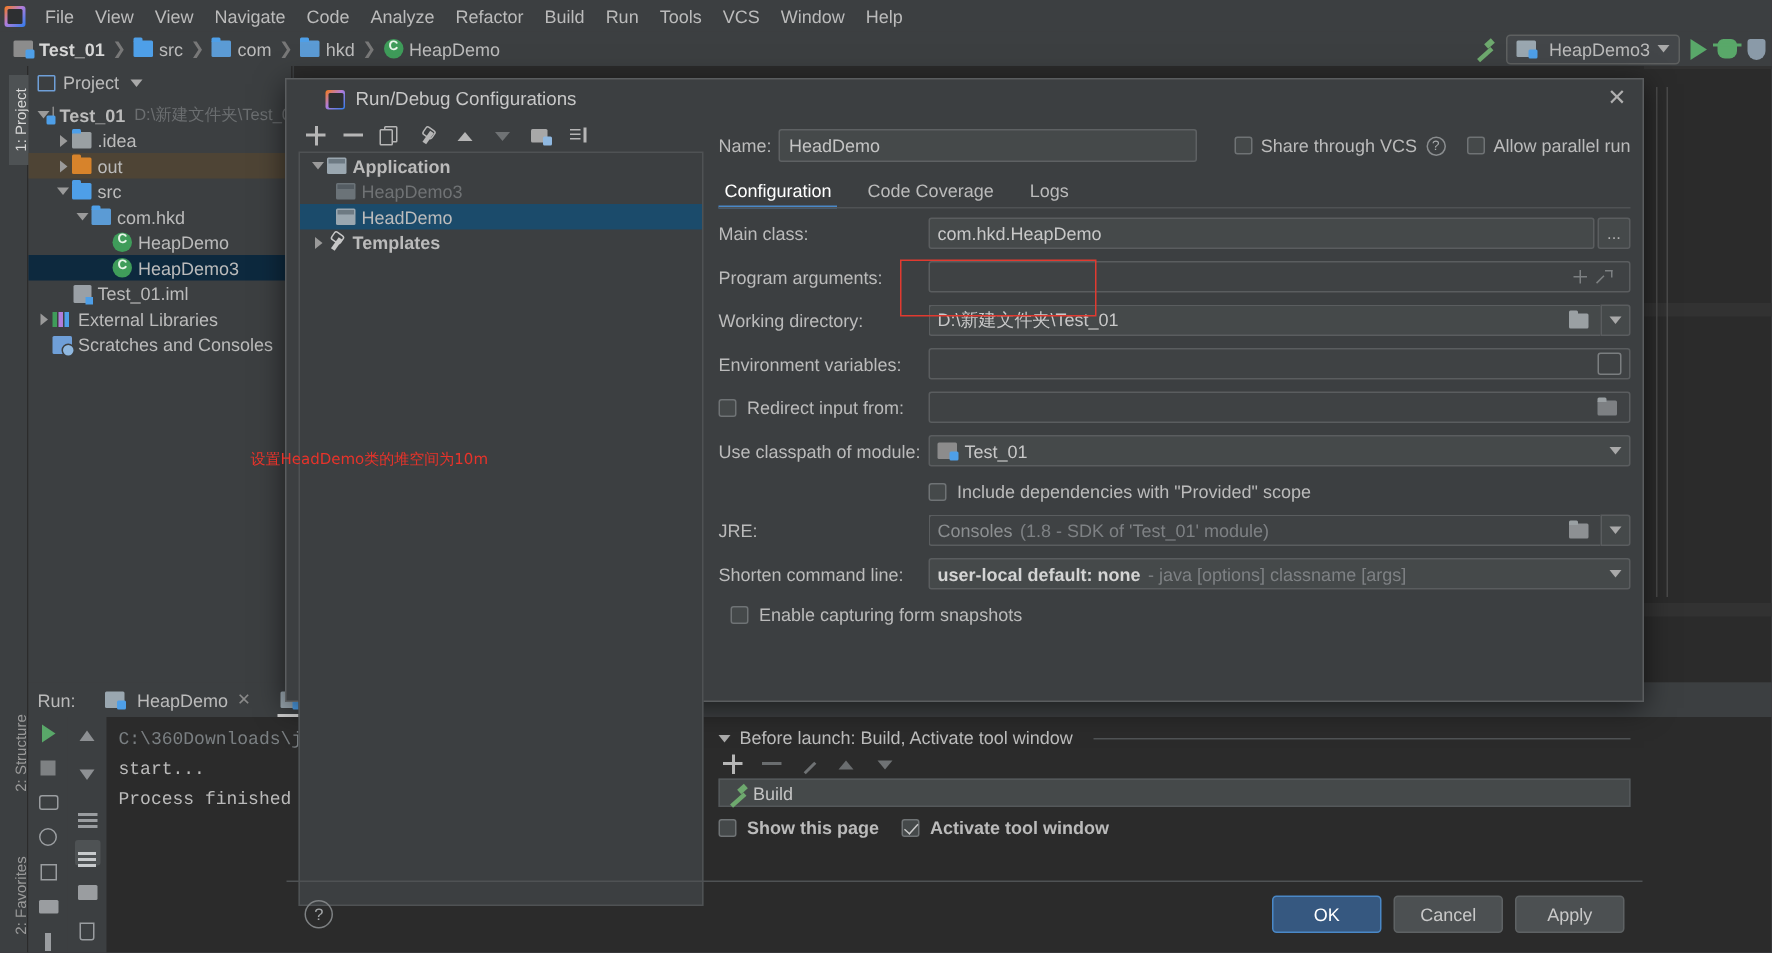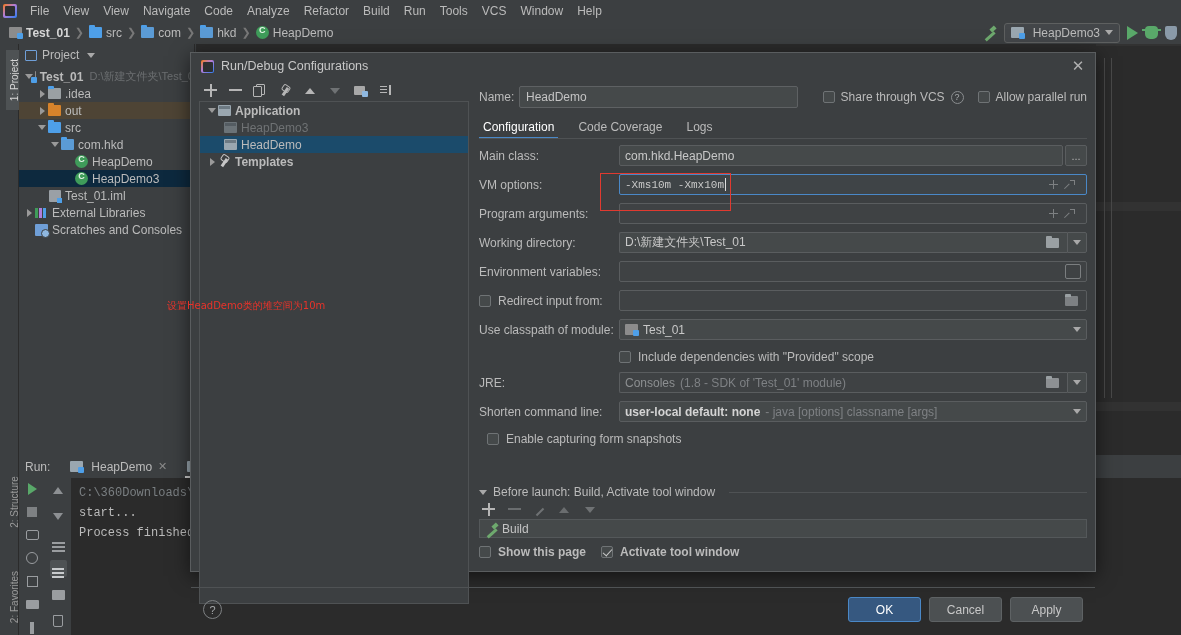--- a/index.html
+++ b/index.html
@@ -161,23 +161,24 @@
   .gbtn { width:17px;height:17px;display:flex;align-items:center;justify-content:center;}
   .gbtn.sel { background:#4e5254; border-radius:2px; }
   .console {
     flex:1; background:#2b2b2b; font-family:"Liberation Mono", monospace; font-size:12px;
     color:#bbbbbb; padding:5px 8px; line-height:20px; overflow:hidden;
   }
   .console .path { color:#7a7f82; }
 
   
   .dialog {
-    position:absolute; left:190px; top:52px; width:906px; height:520px;
+    position:absolute; left:190px; top:52px; width:906px; height:416px;
     background:#3c3f41; border:1px solid #5a5d5f;
     box-shadow:0 4px 18px rgba(0,0,0,.55);
+    padding-left:16px;
   }
   .dlg-title {
     height:26px; display:flex; align-items:center; padding-left:8px; gap:7px;
     position:relative;
   }
   .dlg-title-text { font-size:12.5px; color:#c8c8c8; }
   .dlg-close {
     position:absolute; right:10px; top:6px; width:14px; height:14px;
     color:#b0b0b0; font-size:15px; line-height:13px; text-align:center;
   }
@@ -641,34 +642,20 @@
           <div class="frow">
             <span class="fld-label">Main class:</span>
             <div class="fctl">
               <div class="inputbox">
                 <span>com.hkd.HeapDemo</span>
               </div>
               <div class="btn-sq">...</div>
             </div>
           </div>
 
-          <div class="frow">
-            <span class="fld-label">VM options:</span>
-            <div class="fctl">
-              <div class="inputbox focus">
-                <span style="font-family:'Liberation Mono',monospace;font-size:11px;">-Xms10m -Xmx10m</span>
-                <span style="width:1px;height:13px;background:#ddd;margin-left:1px;"></span>
-                <span style="flex:1"></span>
-                <span class="exp-icons">
-                  <span class="mini-plus"></span>
-                  <span class="mini-exp"></span>
-                </span>
-              </div>
-            </div>
-          </div>
 
           <div class="frow">
             <span class="fld-label">Program arguments:</span>
             <div class="fctl">
               <div class="inputbox ro">
                 <span></span>
                 <span style="flex:1"></span>
                 <span class="exp-icons">
                   <span class="mini-plus"></span>
                   <span class="mini-exp"></span>

